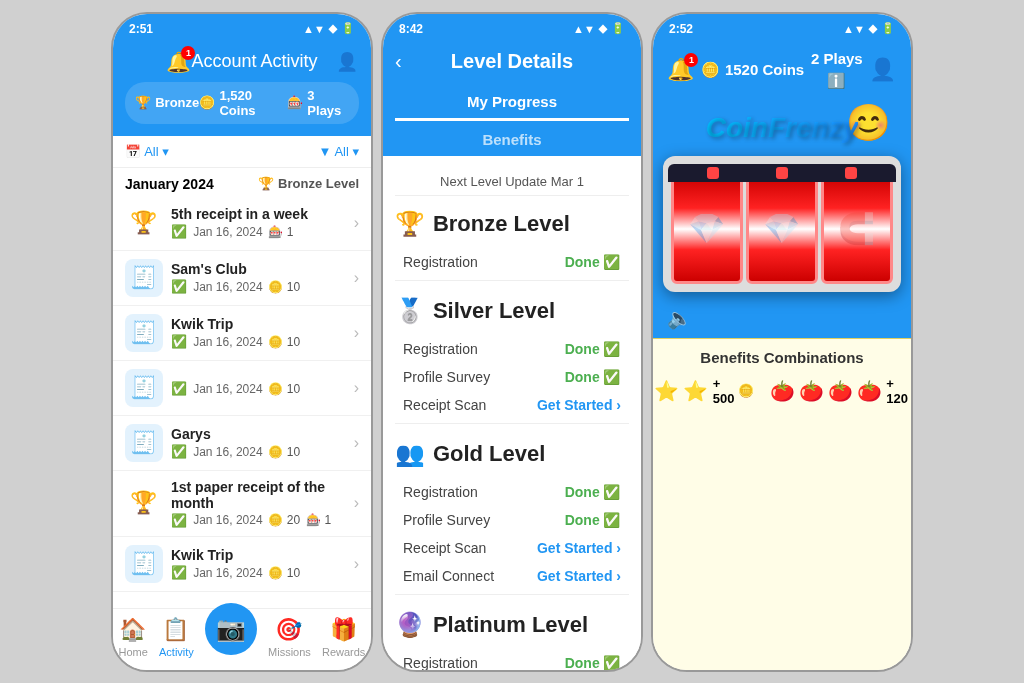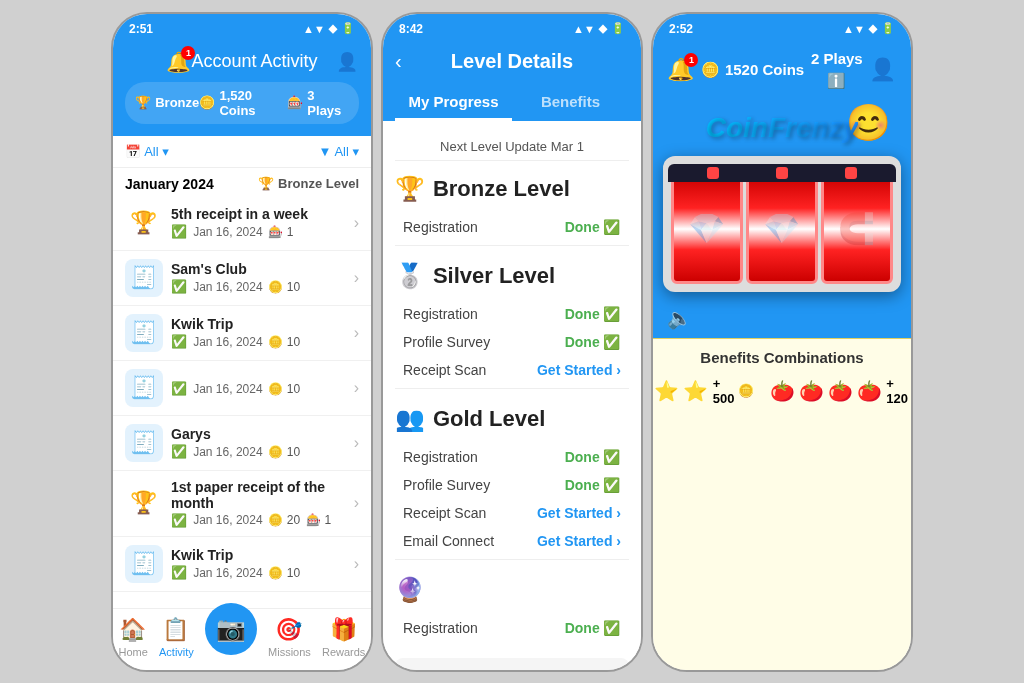--- a/index.html
+++ b/index.html
@@ -233,20 +233,21 @@
     }
     .back-btn {
       position: absolute;
       left: 0;
       font-size: 20px;
       color: white;
       cursor: pointer;
     }
     .phone2-tabs {
       display: flex;
+      flex-direction: column;
     }
     .phone2-tab {
       flex: 1;
       text-align: center;
       padding: 10px 0 8px;
       font-size: 15px;
       font-weight: 700;
       cursor: pointer;
       color: rgba(255,255,255,0.7);
     }
@@ -670,20 +671,21 @@
         <div class="level-item">
           <span>Email Connect</span>
           <span class="get-started">Get Started ›</span>
         </div>
         <hr class="level-divider">
       </div>
 
       <div class="level-section">
         <div class="level-title">
           <span class="level-emoji">🔮</span>
+          <span>Platinum Level</span>
         </div>
         <div class="level-item">
           <span>Registration</span>
           <span class="done-status">Done ✅</span>
         </div>
       </div>
 
       <div class="note-box">Level update occurs on 1st of the month (time of day varies). Task(s) marked as Done this month will reflect in the NEXT level update. Receipts may take up to 72 hours to process and credit.</div>
     </div>
   </div>

